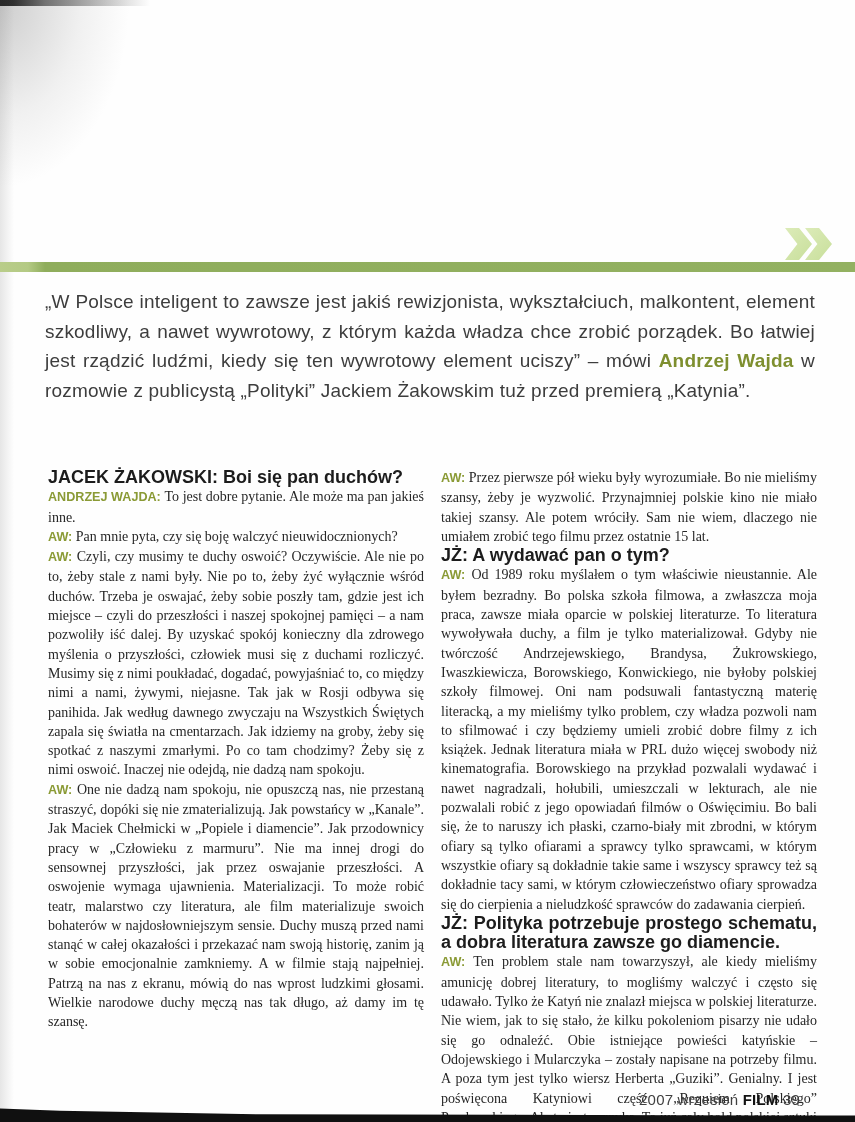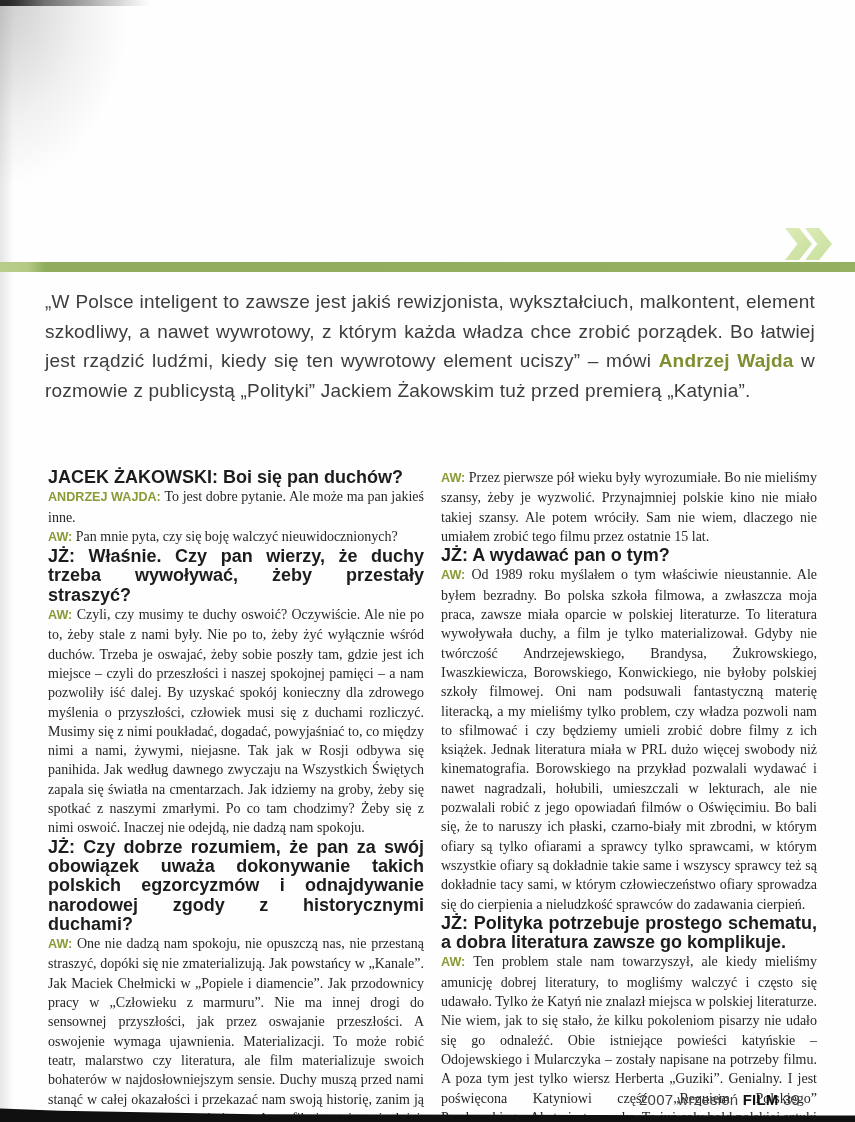--- a/index.html
+++ b/index.html
@@ -67,30 +67,28 @@
 
   <div class="headline">
     <span>„W Polsce inteligent to zawsze jest jakiś rewizjonista, wykształciuch, malkontent, element szkodliwy, a nawet wywrotowy, z którym każda władza chce zrobić porządek. Bo łatwiej jest rządzić ludźmi, kiedy się ten wywrotowy element uciszy” – mówi </span><span class="name">Andrzej Wajda</span><span> w rozmowie z publicystą „Polityki” Jackiem Żakowskim tuż przed premierą „Katynia”.</span>
   </div>
 
   <div class="columns">
     <div class="col">
         <p class="question"><span class="label">JACEK ŻAKOWSKI: </span><span>Boi się pan duchów?</span></p>
         <p class="answer"><span class="label">ANDRZEJ WAJDA: </span><span>To jest dobre pytanie. Ale może ma pan jakieś inne.</span></p>
         <p class="answer"><span class="label">AW: </span><span>Pan mnie pyta, czy się boję walczyć nieuwidocznionych?</span></p>
-        <p class="question"><span class="label">JŻ: </span><span>Właśnie. Czy pan wierzy, że duchy trzeba wywoływać, żeby przestały straszyć?</span></p>
         <p class="answer"><span class="label">AW: </span><span>Czyli, czy musimy te duchy oswoić? Oczywiście. Ale nie po to, żeby stale z nami były. Nie po to, żeby żyć wyłącznie wśród duchów. Trzeba je oswajać, żeby sobie poszły tam, gdzie jest ich miejsce – czyli do przeszłości i naszej spokojnej pamięci – a nam pozwoliły iść dalej. By uzyskać spokój konieczny dla zdrowego myślenia o przyszłości, człowiek musi się z duchami rozliczyć. Musimy się z nimi poukładać, dogadać, powyjaśniać to, co między nimi a nami, żywymi, niejasne. Tak jak w Rosji odbywa się panihida. Jak według dawnego zwyczaju na Wszystkich Świętych zapala się światła na cmentarzach. Jak idziemy na groby, żeby się spotkać z naszymi zmarłymi. Po co tam chodzimy? Żeby się z nimi oswoić. Inaczej nie odejdą, nie dadzą nam spokoju.</span></p>
-        <p class="question"><span class="label">JŻ: </span><span>Czy dobrze rozumiem, że pan za swój obowiązek uważa dokonywanie takich polskich egzorcyzmów i odnajdywanie narodowej zgody z historycznymi duchami?</span></p>
         <p class="answer"><span class="label">AW: </span><span>One nie dadzą nam spokoju, nie opuszczą nas, nie przestaną straszyć, dopóki się nie zmaterializują. Jak powstańcy w „Kanale”. Jak Maciek Chełmicki w „Popiele i diamencie”. Jak przodownicy pracy w „Człowieku z marmuru”. Nie ma innej drogi do sensownej przyszłości, jak przez oswajanie przeszłości. A oswojenie wymaga ujawnienia. Materializacji. To może robić teatr, malarstwo czy literatura, ale film materializuje swoich bohaterów w najdosłowniejszym sensie. Duchy muszą przed nami stanąć w całej okazałości i przekazać nam swoją historię, zanim ją w sobie emocjonalnie zamkniemy. A w filmie stają najpełniej. Patrzą na nas z ekranu, mówią do nas wprost ludzkimi głosami. Wielkie narodowe duchy męczą nas tak długo, aż damy im tę szansę.</span></p>
       </div>
     <div class="col">
         <p class="answer"><span class="label">AW: </span><span>Przez pierwsze pół wieku były wyrozumiałe. Bo nie mieliśmy szansy, żeby je wyzwolić. Przynajmniej polskie kino nie miało takiej szansy. Ale potem wróciły. Sam nie wiem, dlaczego nie umiałem zrobić tego filmu przez ostatnie 15 lat.</span></p>
         <p class="question"><span class="label">JŻ: </span><span>A wydawać pan o tym?</span></p>
         <p class="answer"><span class="label">AW: </span><span>Od 1989 roku myślałem o tym właściwie nieustannie. Ale byłem bezradny. Bo polska szkoła filmowa, a zwłaszcza moja praca, zawsze miała oparcie w polskiej literaturze. To literatura wywoływała duchy, a film je tylko materializował. Gdyby nie twórczość Andrzejewskiego, Brandysa, Żukrowskiego, Iwaszkiewicza, Borowskiego, Konwickiego, nie byłoby polskiej szkoły filmowej. Oni nam podsuwali fantastyczną materię literacką, a my mieliśmy tylko problem, czy władza pozwoli nam to sfilmować i czy będziemy umieli zrobić dobre filmy z ich książek. Jednak literatura miała w PRL dużo więcej swobody niż kinematografia. Borowskiego na przykład pozwalali wydawać i nawet nagradzali, hołubili, umieszczali w lekturach, ale nie pozwalali robić z jego opowiadań filmów o Oświęcimiu. Bo bali się, że to naruszy ich płaski, czarno-biały mit zbrodni, w którym ofiary są tylko ofiarami a sprawcy tylko sprawcami, w którym wszystkie ofiary są dokładnie takie same i wszyscy sprawcy też są dokładnie tacy sami, w którym człowieczeństwo ofiary sprowadza się do cierpienia a nieludzkość sprawców do zadawania cierpień.</span></p>
-        <p class="question"><span class="label">JŻ: </span><span>Polityka potrzebuje prostego schematu, a dobra literatura zawsze go komplikuje.</span></p>
+        <p class="question"><span class="label">JŻ: </span><span>Polityka potrzebuje prostego schematu, a dobra literatura zawsze go diamencie.</span></p>
         <p class="answer"><span class="label">AW: </span><span>Ten problem stale nam towarzyszył, ale kiedy mieliśmy amunicję dobrej literatury, to mogliśmy walczyć i często się udawało. Tylko że Katyń nie znalazł miejsca w polskiej literaturze. Nie wiem, jak to się stało, że kilku pokoleniom pisarzy nie udało się go odnaleźć. Obie istniejące powieści katyńskie – Odojewskiego i Mularczyka – zostały napisane na potrzeby filmu. A poza tym jest tylko wiersz Herberta „Guziki”. Genialny. I jest poświęcona Katyniowi część „Requiem Polskiego” Pendereckiego. Ale to jest muzyka. To już cały hołd polskiej sztuki dla ofiar Katynia.</span></p>
       </div>
   </div>
 
   <div class="footer">
     <span>2007 wrzesień </span><span class="mag">FILM</span><span> 39</span>
   </div>
 
   <div class="bottom-bar">
     <div class="bar"></div>

